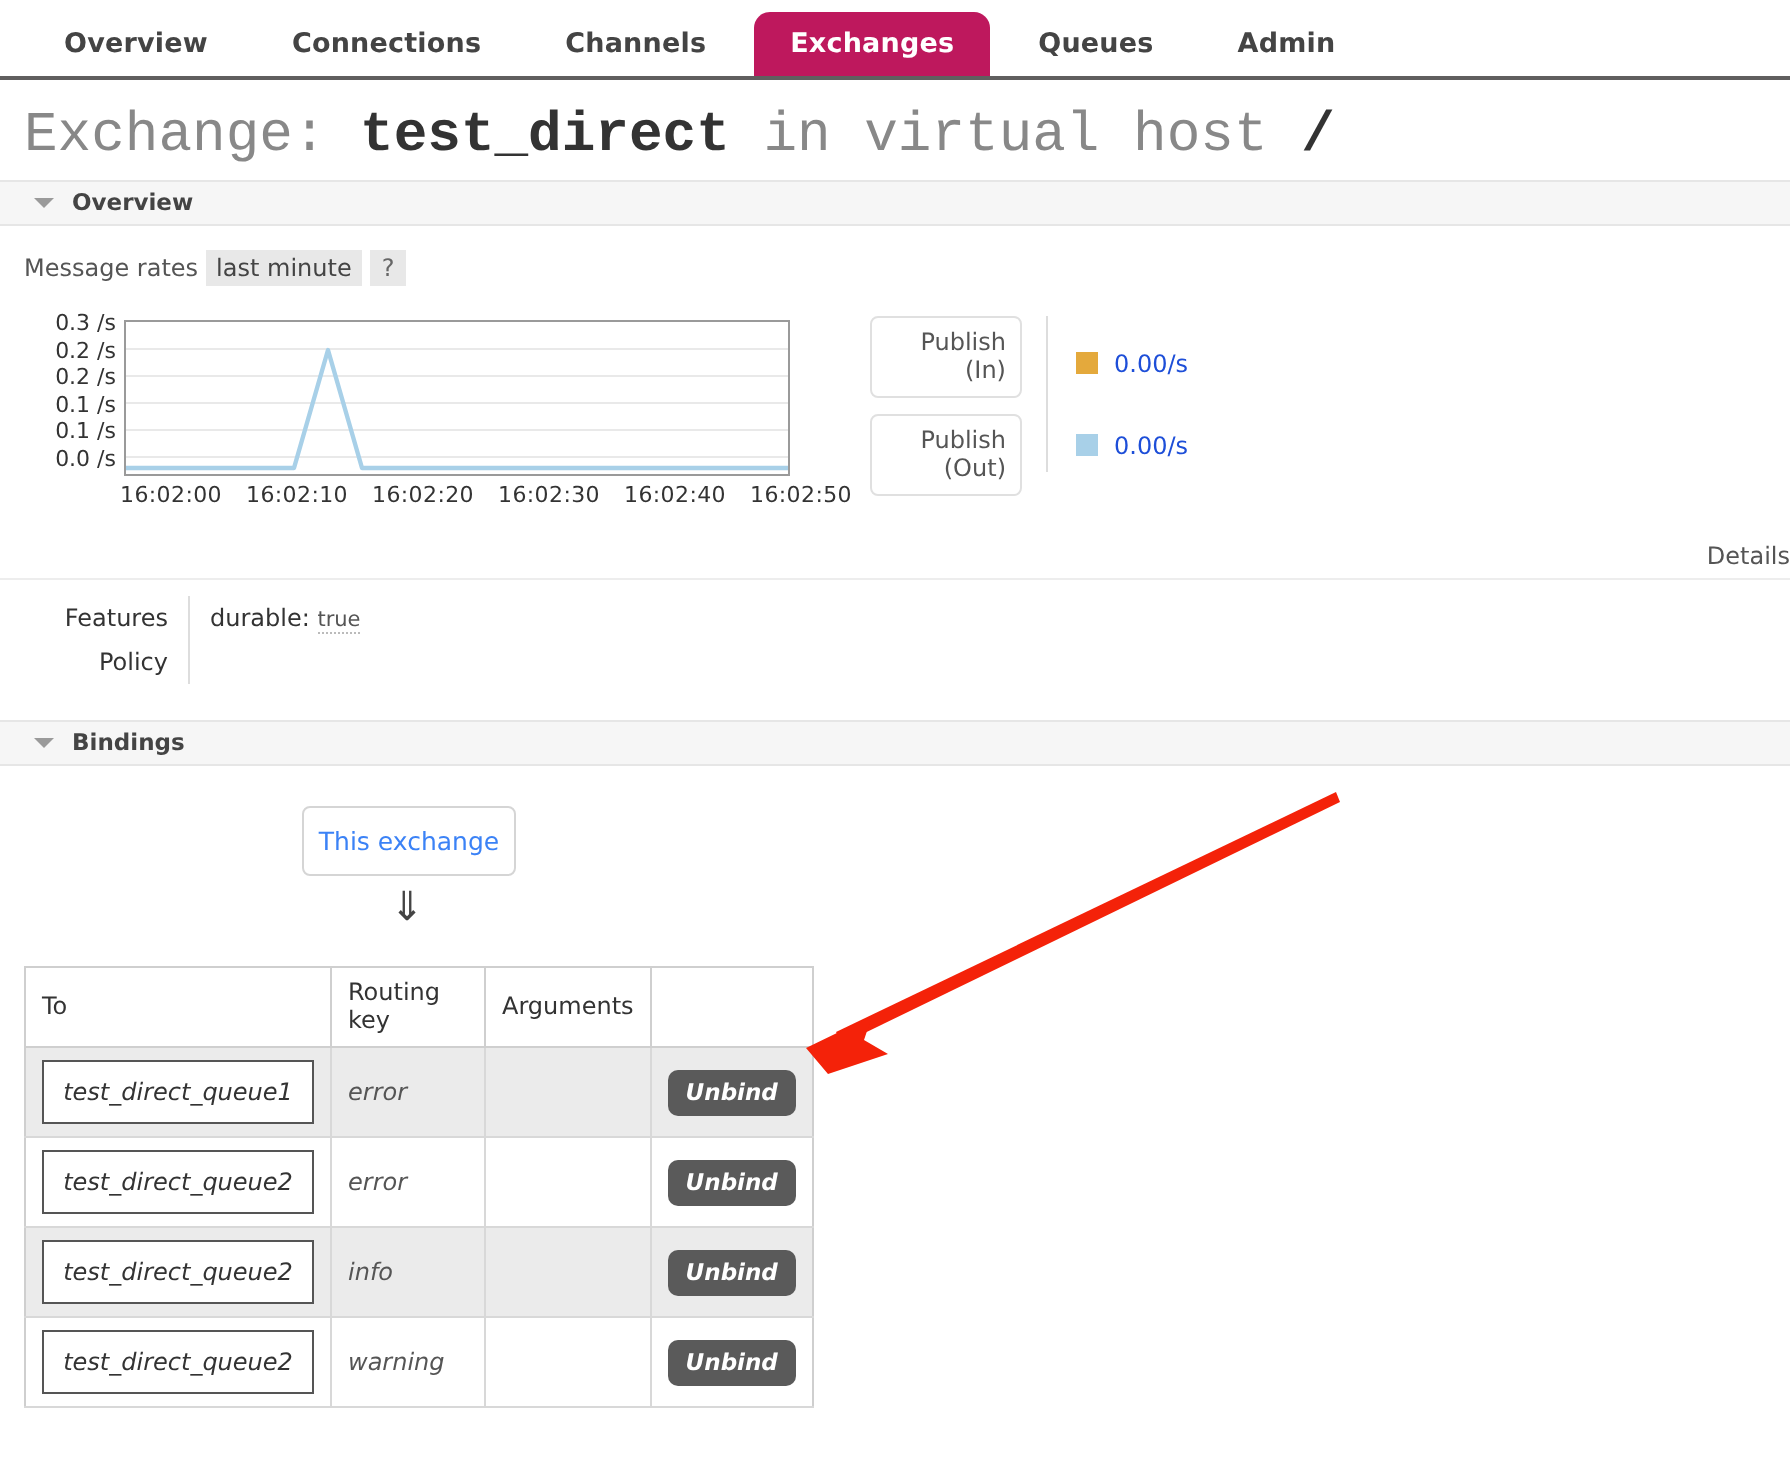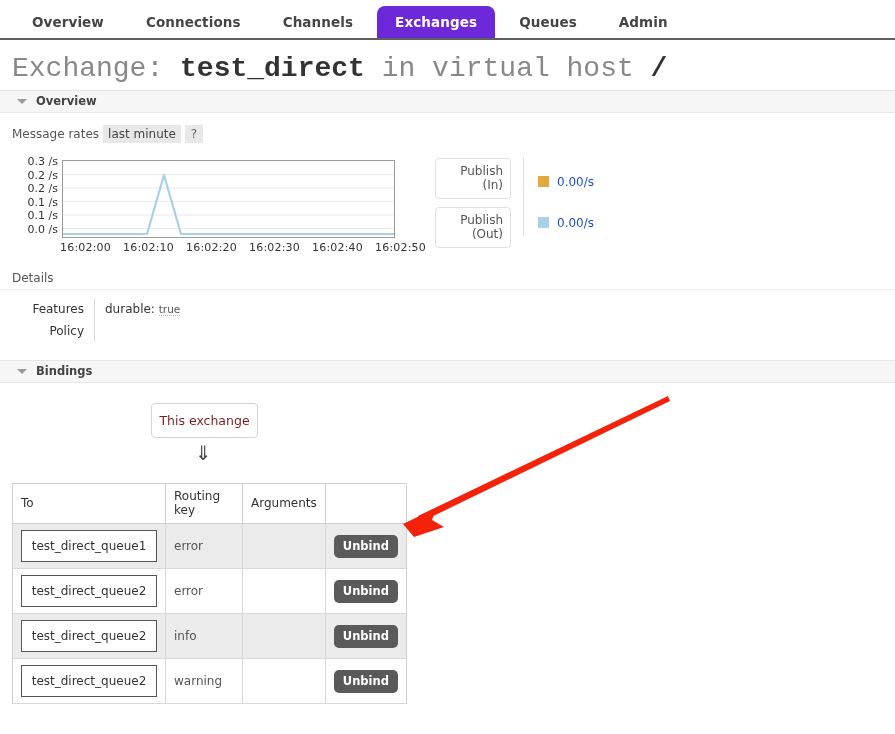--- a/index.html
+++ b/index.html
@@ -36,21 +36,21 @@
     color: #444444;
     padding: 9px 18px 8px 18px;
     margin-right: 6px;
     border-radius: 8px 8px 0 0;
     line-height: 15px;
     white-space: nowrap;
     cursor: pointer;
     letter-spacing: 0.1px;
   }
   .tab.active {
-    background: #6d28d9;
+    background: #be185d;
     color: #ffffff;
   }
 
   
   .page-title {
     font-size: 28px;
     font-weight: normal;
     color: #888888;
     padding: 14px 0 6px 12px;
     line-height: 30px;
@@ -200,20 +200,21 @@
     display: inline-block;
   }
 
   
   .sub-head {
     font-size: 12px;
     color: #555555;
     padding: 8px 0 4px 12px;
     border-bottom: 1px solid #ededed;
     margin: 0 0 0 0;
+    text-align: right;
   }
   .details-table {
     border-collapse: collapse;
     margin-top: 8px;
     margin-left: 0;
   }
   .details-table th {
     text-align: right;
     font-weight: normal;
     font-size: 12px;
@@ -242,21 +243,21 @@
     position: absolute;
     left: 151px;
     top: 20px;
     width: 105px;
     padding: 9px 0;
     text-align: center;
     border: 1px solid #d5d5d5;
     border-radius: 4px;
     background: #ffffff;
     font-size: 12.5px;
-    color: #7f1d1d;
+    color: #3b82f6;
   }
   .down-arrow {
     position: absolute;
     left: 151px;
     top: 60px;
     width: 105px;
     text-align: center;
     font-size: 20px;
     color: #444444;
     line-height: 20px;
@@ -282,20 +283,21 @@
     border-bottom: 1px solid #cfcfcf;
   }
   .bind-table th:last-child { border-right: none; }
   .bind-table td {
     font-size: 12px;
     color: #555555;
     padding: 6px 8px;
     border-right: 1px solid #d8d8d8;
     border-bottom: 1px solid #d8d8d8;
     vertical-align: middle;
+    font-style: italic;
   }
   .bind-table td:last-child { border-right: none; }
   .bind-table tr.odd td { background: #ebebeb; }
   .bind-table tr.even td { background: #ffffff; }
   .col-to { width: 136px; }
   .col-rk { width: 60px; }
   .col-args { width: 61px; }
   .col-act { width: 60px; }
   .queue-link {
     display: block;

